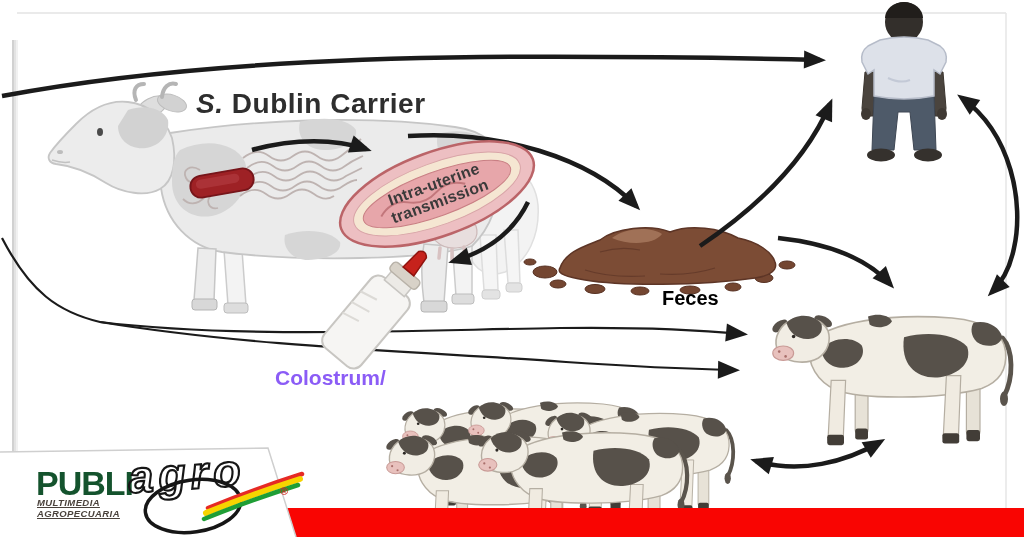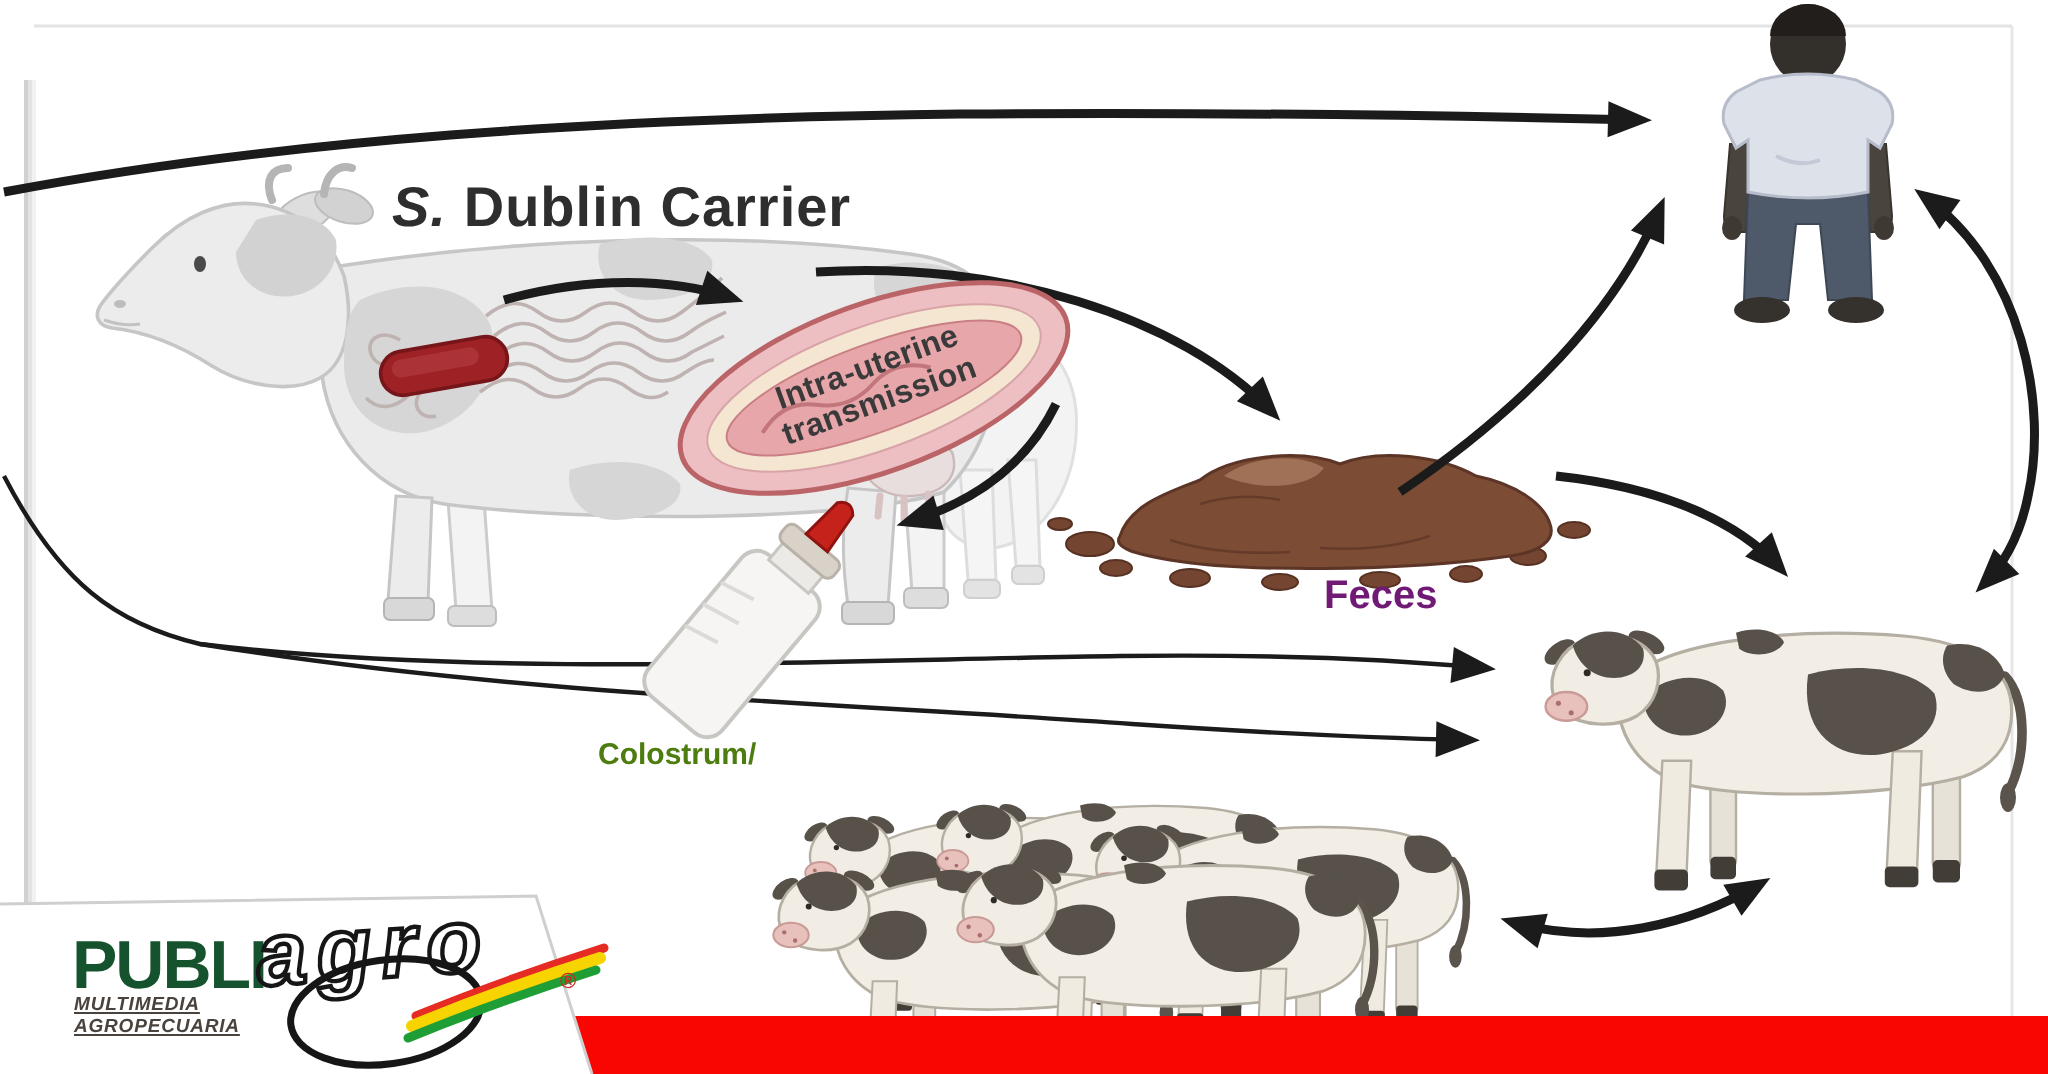--- a/index.html
+++ b/index.html
@@ -5,22 +5,22 @@
   html,body{margin:0;padding:0;background:#ffffff;}
   #canvas{position:relative;width:1024px;height:537px;background:#ffffff;overflow:hidden;
           font-family:"Liberation Sans","DejaVu Sans",sans-serif;}
   #scene{position:absolute;left:0;top:0;}
   .txt{position:absolute;color:#3c3c3c;font-weight:bold;}
   #page-title{left:196px;top:88px;font-size:28px;color:#2e2e2e;letter-spacing:.5px;}
   #page-title .it{font-style:italic;}
   #page-title .rest{margin-left:.30em;}
   #label-intrauterine{left:437px;top:193px;transform:translate(-50%,-50%) rotate(-20deg);
       font-size:16px;line-height:18px;text-align:center;color:#3a3a3a;letter-spacing:.2px;}
-  #label-feces{left:662px;top:287px;font-size:20px;color:#701a75;}
-  #label-colostrum{left:275px;top:367px;font-size:15px;line-height:22px;color:#4d7c0f;margin-left:24px;}
+  #label-feces{left:662px;top:287px;font-size:20px;color:#000000;}
+  #label-colostrum{left:275px;top:367px;font-size:21px;line-height:22px;color:#8b5cf6;}
   #logo-publi{left:36px;top:464px;font-size:34px;font-weight:800;color:#14532d;letter-spacing:-1px;}
   #logo-agro{left:128px;top:448px;font-size:45px;font-style:italic;font-weight:bold;color:transparent;
       -webkit-text-stroke:2.2px #161616;letter-spacing:5px;transform:rotate(-4deg);}
   #logo-reg{left:280px;top:485px;font-size:11px;color:#cf2a24;font-weight:bold;}
   #logo-tagline{left:37px;top:497px;font-size:9.5px;line-height:11px;font-style:italic;
       font-weight:bold;color:#4a423c;letter-spacing:.4px;text-decoration:underline;}
 </style>
 </head>
 <body>
 

